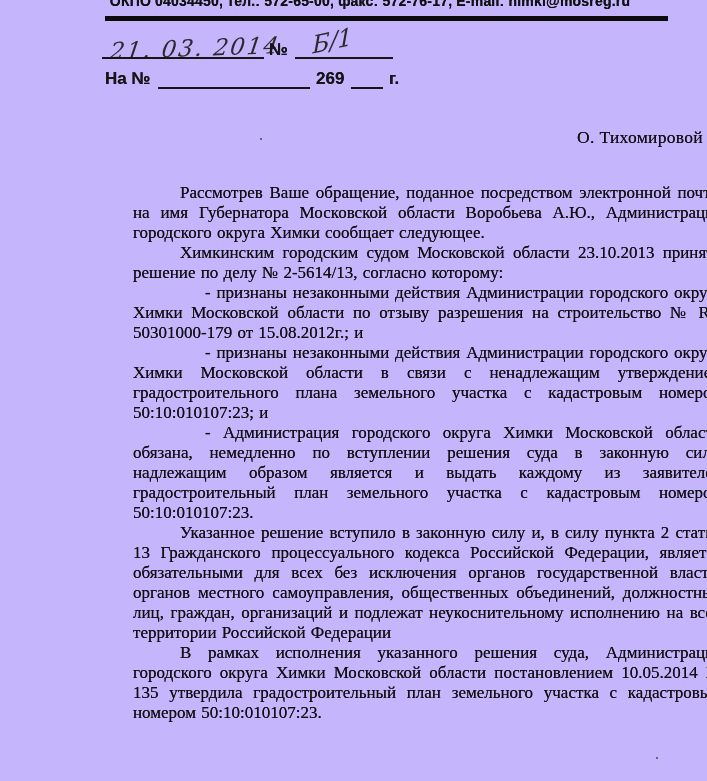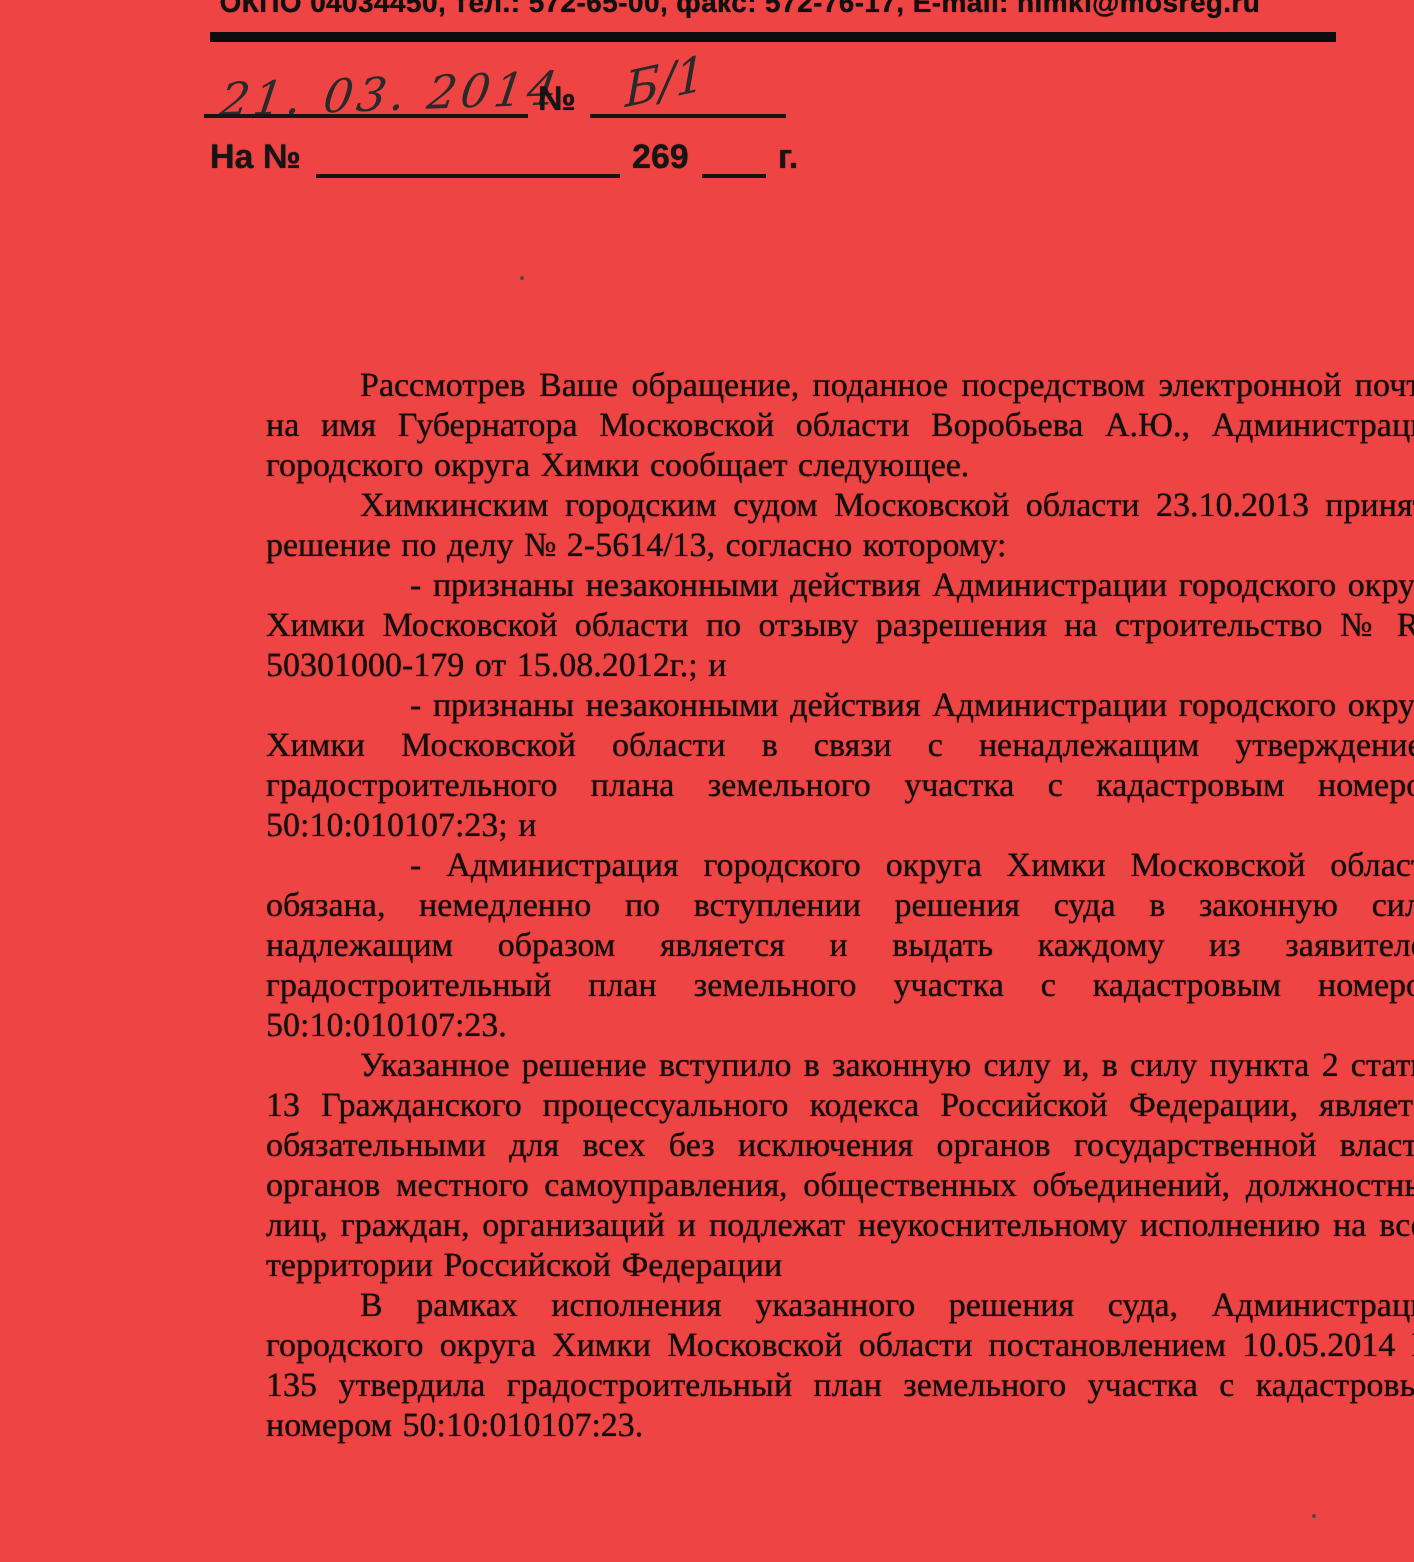--- a/index.html
+++ b/index.html
@@ -1,19 +1,19 @@
 <!DOCTYPE html>
 <html lang="ru"><head>
 <meta charset="utf-8">
 <style>
   html,body{margin:0;padding:0;background:#ffffff;}
   .page{
     position:relative;
     width:707px;height:781px;
-    background:#ef4444;
+    background:#c4b5fd;
     overflow:hidden;
     font-family:"Liberation Serif", serif;
     color:#101010;
   }
   .scan{ text-shadow:0 0 .55px rgba(0,0,0,.8); }
 
   
   .letterhead-clip{
     position:absolute; top:0; left:70px; width:600px; height:11px;
     overflow:hidden;
@@ -94,20 +94,21 @@
   <span class="lbl no-label scan">№</span>
   <div class="u u2"></div>
   <span class="hw hw-no">Б/1</span>
 
   <span class="lbl reply-label scan">На №</span>
   <div class="u u3"></div>
   <span class="lbl year-label scan">269</span>
   <div class="u u4"></div>
   <span class="lbl g-label scan">г.</span>
 
+  <div class="addressee scan">О. Тихомировой</div>
 
   <div class="body-block scan">
     <p class="p-std">Рассмотрев Ваше обращение, поданное посредством электронной почты на имя Губернатора Московской области Воробьева А.Ю., Администрация городского округа Химки сообщает следующее.</p>
     <p class="p-std">Химкинским городским судом Московской области 23.10.2013 принято решение по делу № 2-5614/13, согласно которому:</p>
     <p class="p-deep">- признаны незаконными действия Администрации городского округа Химки Московской области по отзыву разрешения на строительство № RU 50301000-179 от 15.08.2012г.; и</p>
     <p class="p-deep">- признаны незаконными действия Администрации городского округа Химки Московской области в связи с ненадлежащим утверждением градостроительного плана земельного участка с кадастровым номером 50:10:010107:23; и</p>
     <p class="p-deep">- Администрация городского округа Химки Московской области обязана, немедленно по вступлении решения суда в законную силу, надлежащим образом является и выдать каждому из заявителей градостроительный план земельного участка с кадастровым номером 50:10:010107:23.</p>
     <p class="p-std">Указанное решение вступило в законную силу и, в силу пункта 2 статьи 13 Гражданского процессуального кодекса Российской Федерации, является обязательными для всех без исключения органов государственной власти, органов местного самоуправления, общественных объединений, должностных лиц, граждан, организаций и подлежат неукоснительному исполнению на всей территории Российской Федерации</p>
     <p class="p-std">В рамках исполнения указанного решения суда,  Администрация городского округа Химки Московской области постановлением 10.05.2014 № 135 утвердила градостроительный план земельного участка с кадастровым номером 50:10:010107:23.</p>
   </div>

